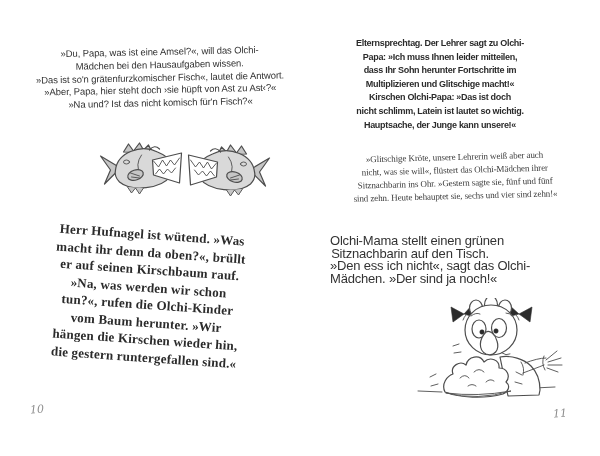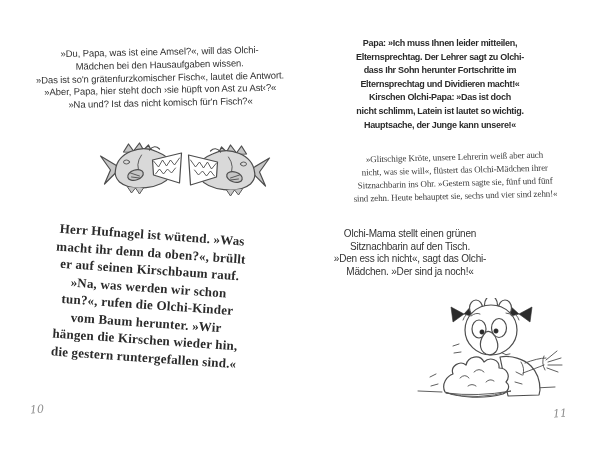--- a/index.html
+++ b/index.html
@@ -25,21 +25,21 @@
   .pagenum{position:absolute;font-family:"DejaVu Serif","Liberation Serif",serif;
            font-style:italic;font-size:11px;color:#8f8f8f;}
   .num-left{left:30px;top:403px;transform:rotate(-4deg);}
   .num-right{left:253px;top:407px;transform:rotate(-4deg);}
 
   
   .eltern{left:35px;top:37px;width:210px;font-size:9px;font-weight:bold;
           line-height:13.6px;letter-spacing:-0.3px;color:#2b2b2b;}
   .lehrerin{left:30px;top:151px;width:250px;font-size:9px;line-height:12.9px;
             letter-spacing:-0.1px;transform:rotate(-1.5deg);color:#3a3a3a;}
-  .pudding-para{left:30px;top:228px;width:160px;font-size:10px;line-height:12.7px;
+  .pudding-para{left:30px;top:235px;width:160px;font-size:13px;line-height:12.7px;
                 letter-spacing:-0.2px;color:#333;}
   .girl-art{position:absolute;left:112px;top:298px;width:152px;height:104px;}
 
   svg .ln{fill:none;stroke:#4d4d4d;stroke-width:1.2;stroke-linecap:round;stroke-linejoin:round;}
   svg .thin{stroke-width:0.9;}
   svg .fillbody{fill:#d9d9d9;}
   svg .fillfin{fill:#c6c6c6;}
   svg .white{fill:#ffffff;}
   svg .black{fill:#2b2b2b;stroke:#2b2b2b;stroke-width:0.6;}
 </style>
@@ -86,24 +86,24 @@
       <div class="line">hängen die Kirschen wieder hin,</div>
       <div class="line">die gestern runtergefallen sind.«</div>
     </div>
 
     <div class="pagenum num-left">10</div>
   </section>
 
   <section class="page page-right">
 
     <div class="para hand eltern">
+      <div class="line">Elternsprechtag. Der Lehrer sagt zu Olchi-</div>
       <div class="line">Papa: »Ich muss Ihnen leider mitteilen,</div>
-      <div class="line">Elternsprechtag. Der Lehrer sagt zu Olchi-</div>
       <div class="line">dass Ihr Sohn herunter Fortschritte im</div>
-      <div class="line">Elternsprechtag und Dividieren macht!«</div>
+      <div class="line">Multiplizieren und Glitschige macht!«</div>
       <div class="line">Kirschen Olchi-Papa: »Das ist doch</div>
       <div class="line">nicht schlimm, Latein ist lautet so wichtig.</div>
       <div class="line">Hauptsache, der Junge kann unsere!«</div>
     </div>
 
     <div class="para serif lehrerin">
       <div class="line">»Glitschige Kröte, unsere Lehrerin weiß aber auch</div>
       <div class="line">nicht, was sie will«, flüstert das Olchi-Mädchen ihrer</div>
       <div class="line">Sitznachbarin ins Ohr. »Gestern sagte sie, fünf und fünf</div>
       <div class="line">sind zehn. Heute behauptet sie, sechs und vier sind zehn!«</div>

